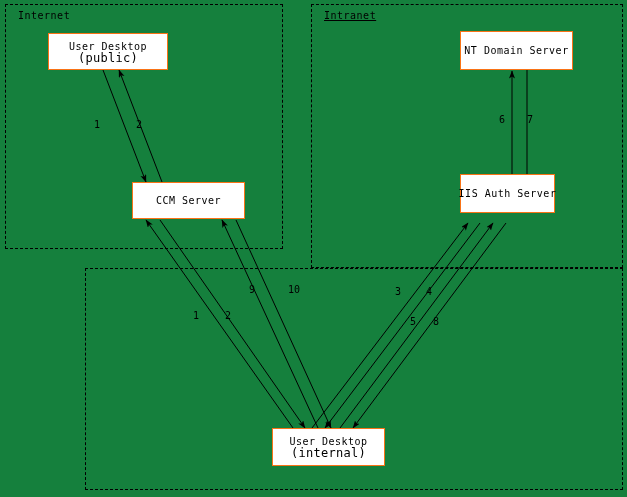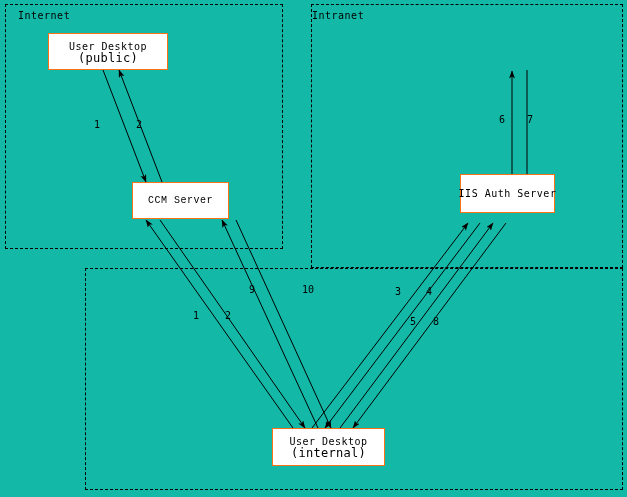--- a/index.html
+++ b/index.html
@@ -1,19 +1,19 @@
 <!DOCTYPE html>
 <html><head>
 <meta charset="utf-8">
 <style>
   html,body{margin:0;padding:0;background:#ffffff;}
   #stage{
     position:relative;
     width:627px;height:497px;
-    background:#14b8a6;
+    background:#15803d;
     font-family:"DejaVu Sans Mono","Liberation Mono",monospace;
     overflow:hidden;
   }
   .zone{
     position:absolute;
     border:1px dashed #000000;
     box-sizing:border-box;
   }
   .zone-label{
     position:absolute;
@@ -63,21 +63,21 @@
 </style>
 </head>
 <body>
 
 <div id="stage">
 
   <div class="zone" style="left:5px;top:4px;width:278px;height:245px;"></div>
   <div class="zone-label" style="left:18px;top:10px;">Internet</div>
 
   <div class="zone" style="left:311px;top:4px;width:312px;height:264px;"></div>
-  <div class="zone-label" style="left:312px;top:10px;">Intranet</div>
+  <div class="zone-label" style="left:324px;top:10px;text-decoration:underline;">Intranet</div>
 
   <div class="zone" style="left:85px;top:268px;width:538px;height:222px;"></div>
 
   <svg id="edges" viewBox="0 0 627 497" width="627" height="497" xmlns="http://www.w3.org/2000/svg">
     <defs>
       <marker id="ah" markerWidth="9" markerHeight="9" refX="7.5" refY="3" orient="auto" markerUnits="strokeWidth">
         <path d="M0,0 L8,3 L0,6 L2,3 z" fill="#000000"></path>
       </marker>
     </defs>
     <g stroke="#000000" stroke-width="1" fill="none">
@@ -100,40 +100,43 @@
       <line x1="340" y1="428" x2="493" y2="223" marker-end="url(#ah)"></line>
       <line x1="506" y1="223" x2="353" y2="428" marker-end="url(#ah)"></line>
     </g>
   </svg>
 
   <div class="node" style="left:48px;top:33px;width:120px;height:37px;">
     <div class="node-title">User Desktop</div>
     <div class="node-sub">(public)</div>
   </div>
 
-  <div class="node" style="left:132px;top:182px;width:97px;height:37px;font-family:Liberation Mono, monospace;">
+  <div class="node" style="left:132px;top:182px;width:113px;height:37px;">
     <div class="node-title">CCM Server</div>
   </div>
 
+  <div class="node" style="left:460px;top:31px;width:113px;height:39px;">
+    <div class="node-title">NT Domain Server</div>
+  </div>
 
   <div class="node" style="left:460px;top:174px;width:95px;height:39px;">
     <div class="node-title">IIS Auth Server</div>
   </div>
 
   <div class="node" style="left:272px;top:428px;width:113px;height:38px;">
     <div class="node-title">User Desktop</div>
     <div class="node-sub">(internal)</div>
   </div>
 
   <div class="edge-label" style="left:94px;top:119px;">1</div>
   <div class="edge-label" style="left:136px;top:119px;">2</div>
   <div class="edge-label" style="left:499px;top:114px;">6</div>
   <div class="edge-label" style="left:527px;top:114px;">7</div>
   <div class="edge-label" style="left:193px;top:310px;">1</div>
   <div class="edge-label" style="left:225px;top:310px;">2</div>
   <div class="edge-label" style="left:249px;top:284px;">9</div>
-  <div class="edge-label" style="left:302px;top:284px;">10</div>
+  <div class="edge-label" style="left:288px;top:284px;">10</div>
   <div class="edge-label" style="left:395px;top:286px;">3</div>
   <div class="edge-label" style="left:426px;top:286px;">4</div>
   <div class="edge-label" style="left:410px;top:316px;">5</div>
   <div class="edge-label" style="left:433px;top:316px;">8</div>
 
 </div>
 
 </body></html>

